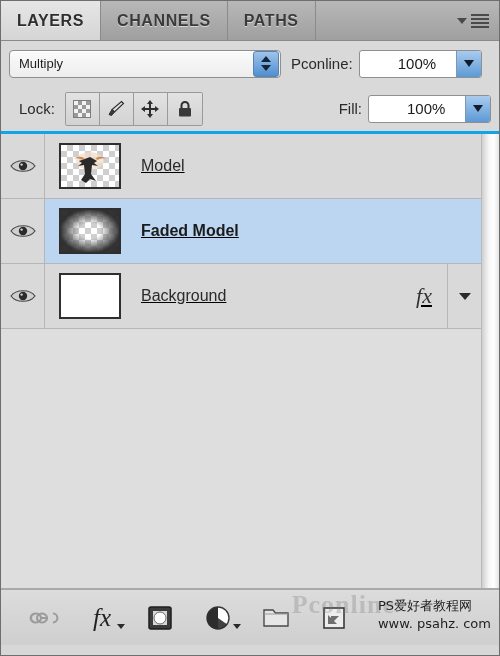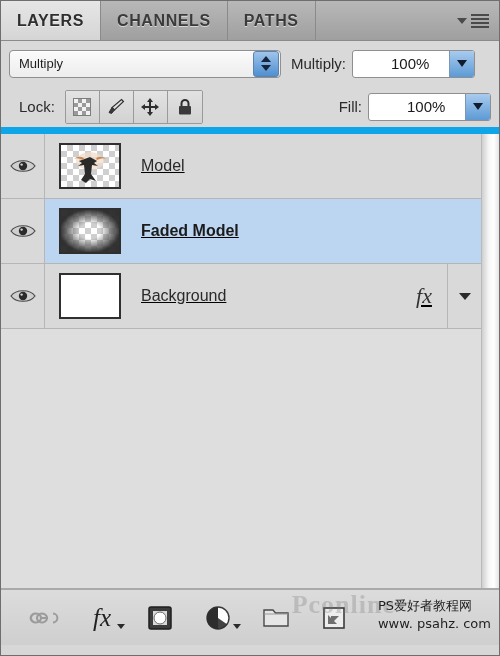--- a/index.html
+++ b/index.html
@@ -176,21 +176,21 @@
     display: block;
   }
 
   
   .lockrow {
     display: flex;
     align-items: center;
     height: 48px;
     padding: 0 8px;
     background: #d9d9d9;
-    border-bottom: 7px solid #0ea5e9;
+    border-bottom: 3px solid #0ea5e9;
     box-sizing: border-box;
   }
   .lock-text {
     font-size: 15px;
     color: #2a2a2a;
     margin: 0 10px 0 10px;
   }
   .lock-group {
     display: flex;
     border: 1px solid #9a9a9a;
@@ -427,21 +427,21 @@
   </div>
 
   <div class="toprow">
     <div class="blend-select">
       <span class="blend-label">Multiply</span>
       <span class="stepper">
         <i class="up"></i>
           <i class="dn"></i>
       </span>
     </div>
-    <span class="field-label">Multiply:</span>
+    <span class="field-label">Pconline:</span>
     <span class="numfield">
       <input type="text" readonly="" value="100%" style="">
       <span class="num-drop">
           <i></i>
         </span>
     </span>
   </div>
 
   <div class="lockrow">
     <span class="lock-text">Lock:</span>

